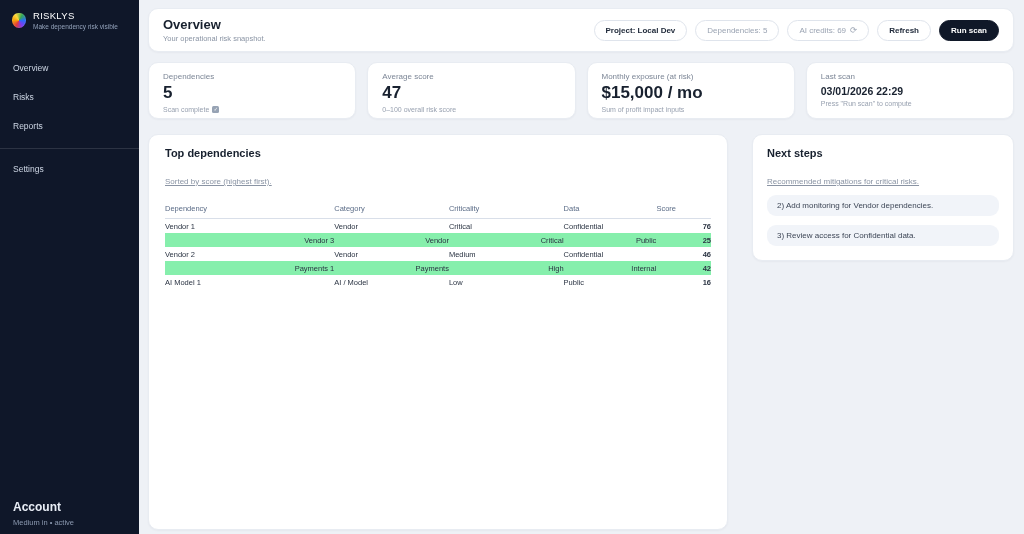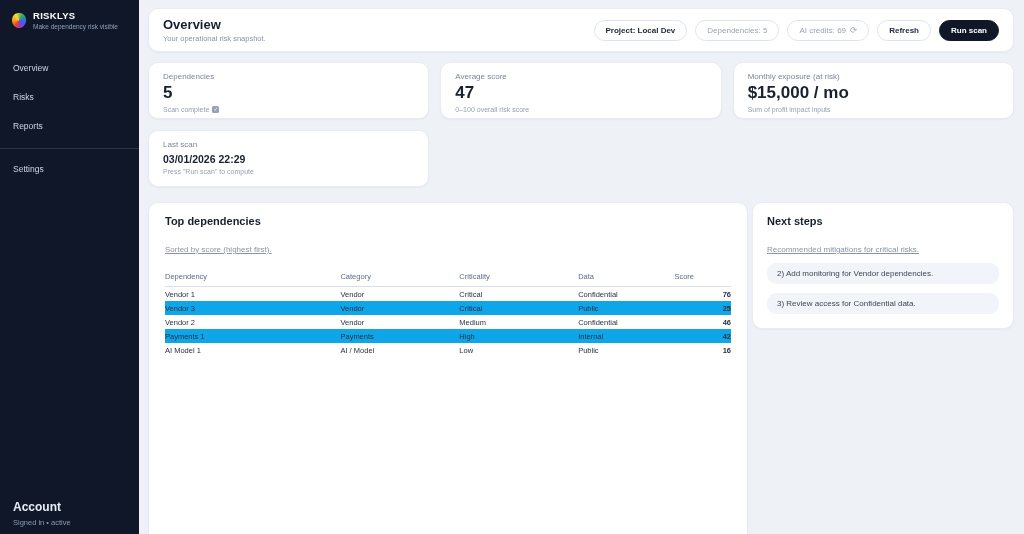--- a/index.html
+++ b/index.html
@@ -16,21 +16,21 @@
     position:absolute; left:0; top:0; width:139px; height:534px;
     background:#0f1729; color:#dde4ef;
   }
   .brand { display:flex; align-items:center; gap:7px; padding:10px 12px 8px; }
   .logo-icon {
     width:14px; height:15px; flex:0 0 auto;
     border-radius:45% 45% 50% 50%;
     background:conic-gradient(from 210deg,#e23b3b,#f59e0b,#ffd93b,#34a853,#2b6cf6,#7a3cf0,#e23b3b);
     box-shadow:0 0 0 1px rgba(255,255,255,.08) inset;
   }
-  .brand-name { font-size:9.5px; font-weight:700; color:#ffffff; letter-spacing:.3px; }
+  .brand-name { font-size:9.5px; font-weight:400; color:#ffffff; letter-spacing:.3px; }
   .brand-tagline { font-size:6.5px; color:#93a2ba; margin-top:2px; }
   .nav { margin-top:16px; }
   .nav-item {
     font-size:8.5px; color:#cdd6e4; padding:9px 13px 10px; cursor:pointer;
   }
   .nav-divider { border:none; border-top:1px solid rgba(255,255,255,.12); margin:7px 0 6px; }
   .sidebar-footer { position:absolute; left:13px; bottom:7px; }
   .account-label { font-size:12px; font-weight:700; color:#e8edf5; }
   .account-status { font-size:7.5px; color:#8b99b0; margin-top:4px; }
 
@@ -52,44 +52,44 @@
     height:21px; padding:0 11px; border-radius:11px; border:1px solid #dfe4ec;
     background:#fff; font-size:8px; display:flex; align-items:center; gap:4px;
     cursor:pointer; white-space:nowrap; font-family:inherit;
   }
   .pill-strong { color:#222c3c; font-weight:700; }
   .pill-muted  { color:#9aa3b2; }
   .pill-dark   { background:#101828; border-color:#101828; color:#ffffff; font-weight:700; }
   .refresh-glyph { font-size:8.5px; color:#9aa3b2; }
 
   
-  .stats-row { margin-top:10px; display:grid; grid-template-columns:repeat(3,1fr); gap:11px; }
+  .stats-row { margin-top:10px; display:grid; grid-template-columns:repeat(4,1fr); gap:11px; }
   .stat-card { height:57px; padding:9px 14px; }
   .stat-label { font-size:8px; color:#7c8696; }
   .stat-value { font-size:17px; font-weight:700; color:#18212f; margin-top:2px; }
   .stat-value.small { font-size:10.5px; margin-top:4px; }
   .stat-sub { font-size:7px; color:#98a1b0; margin-top:3px; display:flex; align-items:center; gap:3px; }
   .check-badge {
     display:inline-flex; align-items:center; justify-content:center;
     width:7px; height:7px; border-radius:1.5px; background:#97a3b4; color:#fff;
     font-size:5px; line-height:1;
   }
 
   
-  .content-row { margin-top:15px; display:grid; grid-template-columns:1fr 262px; gap:4px; align-items:start; }
+  .content-row { margin-top:15px; display:grid; grid-template-columns:1fr 262px; gap:24px; align-items:start; }
   .deps-card { height:396px; padding:12px 16px; }
   .section-title { font-size:11px; font-weight:700; color:#17202e; }
   .section-subtitle { font-size:8px; color:#8a94a4; margin-top:18px;text-decoration:underline; }
   table.deps { width:100%; margin-top:15px; border-collapse:collapse; table-layout:fixed; }
   table.deps th {
     font-size:7.5px; font-weight:400; color:#5b6c87; text-align:left;
     padding:3px 0 5px; border-bottom:1px solid #d9dfe9;
   }
   table.deps td { font-size:7.5px; color:#2a3342; padding:2.5px 0; }
-  table.deps tr.even td { background:#0ea5e9; }
+  table.deps tr.even td { background:#86efac;text-align:right; }
   .col-dep { width:31%; } .col-cat { width:21%; } .col-crit { width:21%; }
   .col-data { width:17%; } .col-score { width:10%; }
   th.score, td.score { text-align:right; }
   td.score { font-weight:700; }
 
   
   .steps-card { padding:12px 14px 14px; }
   .step-item {
     background:#f1f4f9; border-radius:9px; padding:6px 10px;
     font-size:8px; color:#3d4656; margin-top:9px;
@@ -109,21 +109,21 @@
   </div>
   <nav class="nav">
     <div class="nav-item">Overview</div>
     <div class="nav-item">Risks</div>
     <div class="nav-item">Reports</div>
     <hr class="nav-divider">
     <div class="nav-item">Settings</div>
   </nav>
   <div class="sidebar-footer">
     <div class="account-label">Account</div>
-    <div class="account-status">Signed in • active</div>
+    <div class="account-status">Medium in • active</div>
   </div>
 </aside>
 
 <main class="main">
 
   <div class="card header-card">
     <div>
       <div class="page-title">Overview</div>
       <div class="page-subtitle">Your operational risk snapshot.</div>
     </div>

